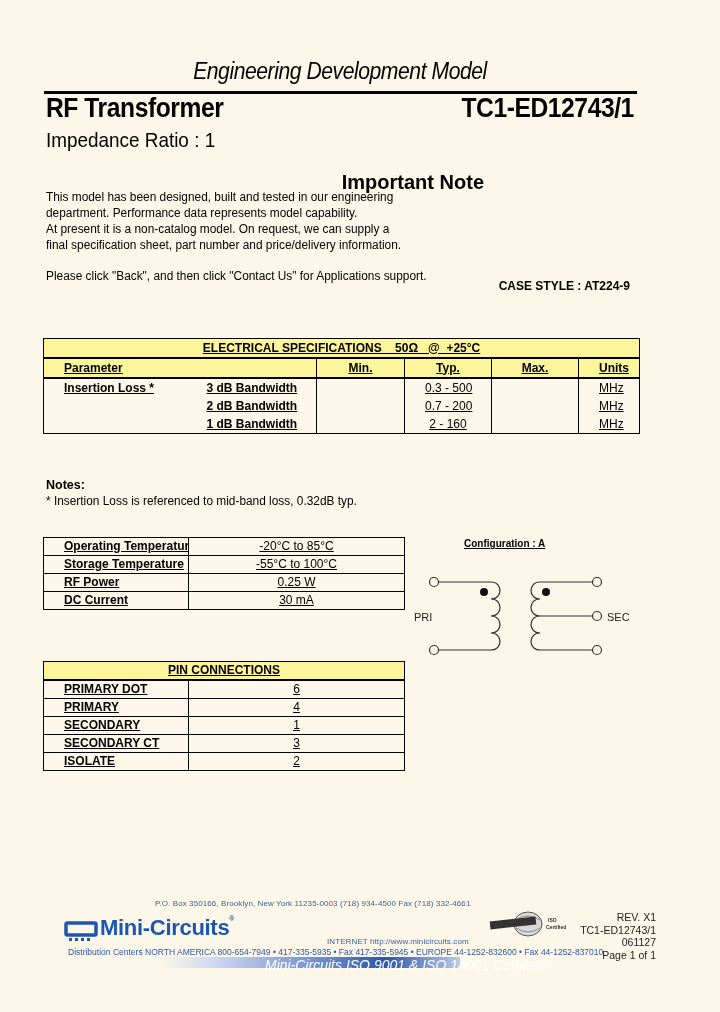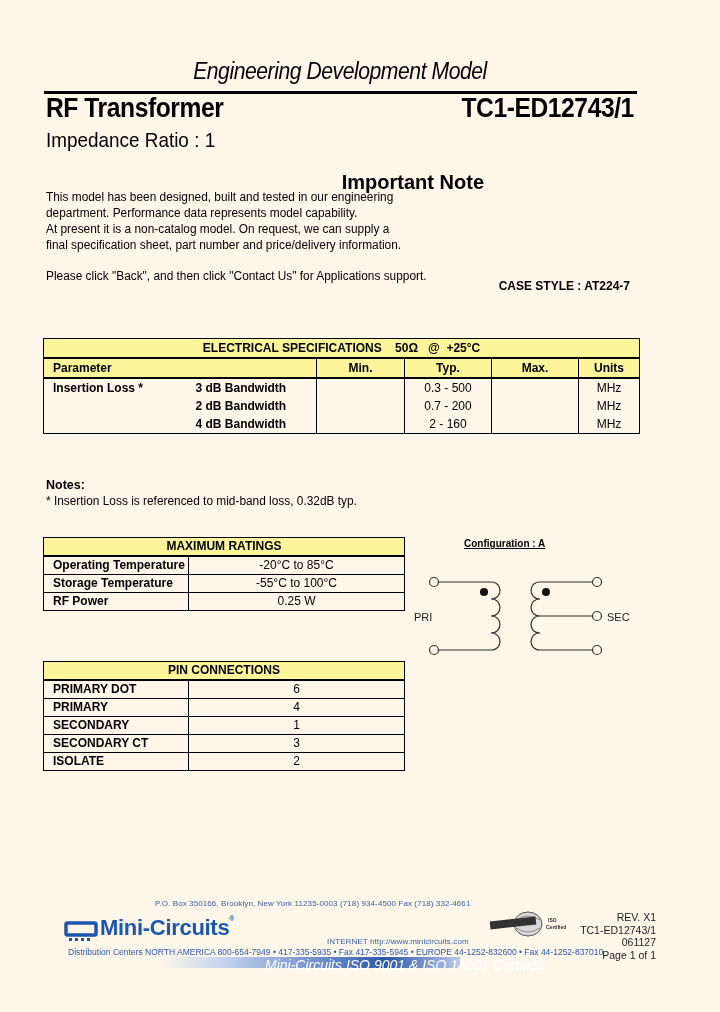--- a/index.html
+++ b/index.html
@@ -45,22 +45,22 @@
   }
   .case-style {
     right: 90px; top: 279px; font-size: 12px; font-weight: bold;
   }
 
   table.spec {
     position: absolute; border-collapse: collapse;
     font-size: 12px; table-layout: fixed;
   }
   table.spec td {
-    border: 1px solid #000; padding: 0 9px; height: 17px;
-    white-space: nowrap; overflow: hidden; line-height: 17px;
+    border: 1px solid #000; padding: 0 20px; height: 17px;
+    white-space: nowrap; overflow: hidden; line-height: 17px; text-decoration: underline;
   }
   table.spec tr.hdr td { background: #fdf59a; font-weight: bold; border-width: 1px 1px 2px 1px; }
   table.spec td.c { text-align: center; }
   table.spec td.b { font-weight: bold; }
   table.spec .noborder-tb { border-top: none; border-bottom: none; }
 
   #elec { left: 43px; top: 338px; width: 596px; border: 1.5px solid #000; }
   #elec td { height: 18px; }
   #maxr { left: 43px; top: 537px; width: 361px; }
   #pins { left: 43px; top: 661px; width: 361px; }
@@ -108,21 +108,21 @@
 <div class="abs impedance">Impedance Ratio : 1</div>
 
 <div class="abs note-title">Important Note</div>
 <div class="abs note-body">
   <p>This model has been designed, built and tested in our engineering</p>
   <p>department. Performance data represents model capability.</p>
   <p>At present it is a non-catalog model. On request, we can supply a</p>
   <p>final specification sheet, part number and price/delivery information.</p>
 </div>
 <div class="abs note-contact">Please click "Back", and then click "Contact Us" for Applications support.</div>
-<div class="abs case-style">CASE STYLE : AT224-7</div>
+<div class="abs case-style">CASE STYLE : AT224-9</div>
 
 <table class="spec" id="elec">
   <colgroup>
     <col style="width:143px">
       <col style="width:130px">
       <col style="width:88px">
       <col style="width:87px">
       <col style="width:87px">
       <col style="width:61px">
   </colgroup>
@@ -148,52 +148,53 @@
   <tr>
     <td style="border-right:none;border-top:none;border-bottom:none"></td>
     <td class="b" style="border-left:none;border-top:none;border-bottom:none">2 dB Bandwidth</td>
     <td class="c noborder-tb"></td>
     <td class="c noborder-tb">0.7 - 200</td>
     <td class="c noborder-tb"></td>
     <td class="c noborder-tb">MHz</td>
   </tr>
   <tr>
     <td style="border-right:none;border-top:none"></td>
-    <td class="b" style="border-left:none;border-top:none">4 dB Bandwidth</td>
+    <td class="b" style="border-left:none;border-top:none">1 dB Bandwidth</td>
     <td class="c" style="border-top:none"></td>
     <td class="c" style="border-top:none">2 - 160</td>
     <td class="c" style="border-top:none"></td>
     <td class="c" style="border-top:none">MHz</td>
   </tr>
 </tbody>
   </table>
 
 <div class="abs notes-title">Notes:</div>
 <div class="abs notes-body">* Insertion Loss is referenced to mid-band loss, 0.32dB typ.</div>
 
 <table class="spec" id="maxr">
   <colgroup>
       <col style="width:145px">
       <col style="width:216px">
     </colgroup>
   <tbody>
-      <tr class="hdr">
-    <td colspan="2" class="c">MAXIMUM RATINGS</td>
-  </tr>
   <tr>
     <td class="b">Operating Temperature</td>
     <td class="c">-20°C to 85°C</td>
   </tr>
   <tr>
     <td class="b">Storage Temperature</td>
     <td class="c">-55°C to 100°C</td>
   </tr>
   <tr>
     <td class="b">RF Power</td>
     <td class="c">0.25 W</td>
+  </tr>
+  <tr>
+    <td class="b">DC Current</td>
+    <td class="c">30 mA</td>
   </tr>
 </tbody>
   </table>
 
 <table class="spec" id="pins">
   <colgroup>
       <col style="width:145px">
       <col style="width:216px">
     </colgroup>
   <tbody>

